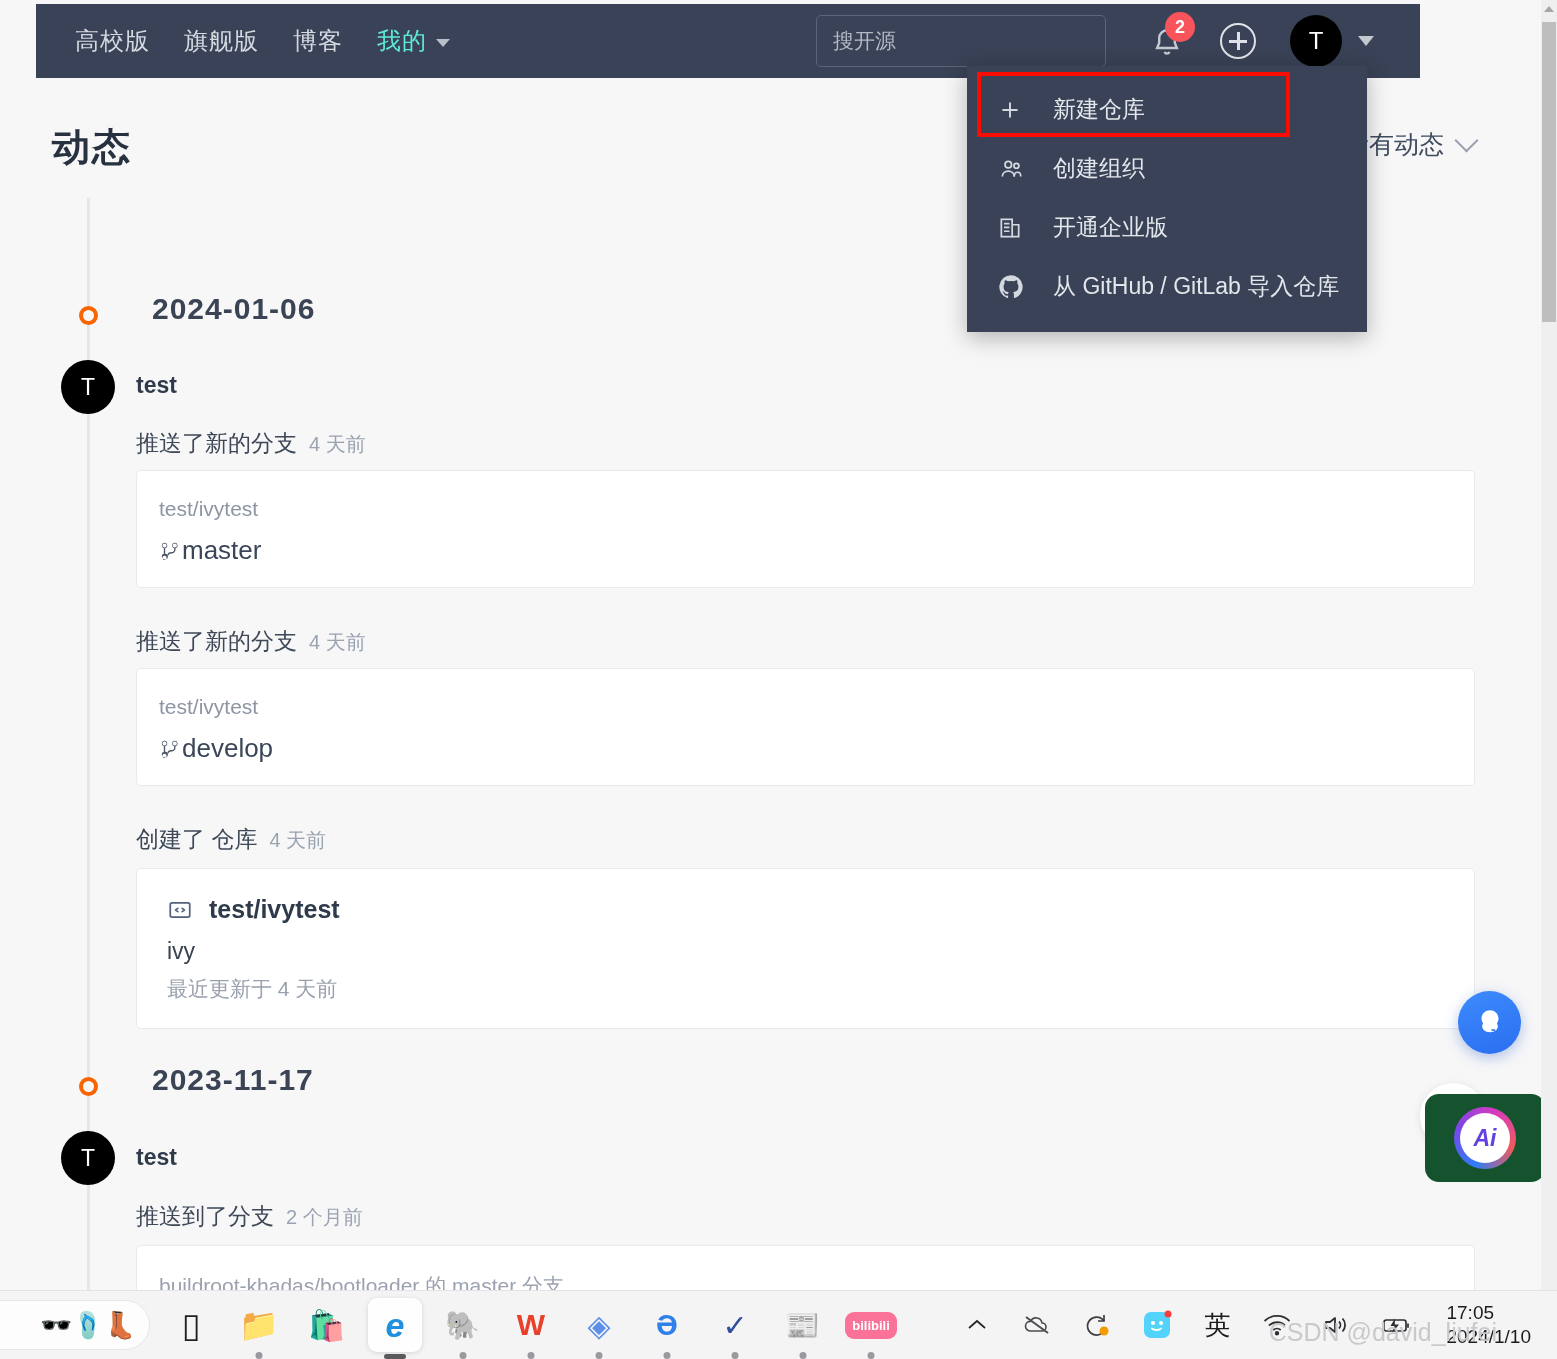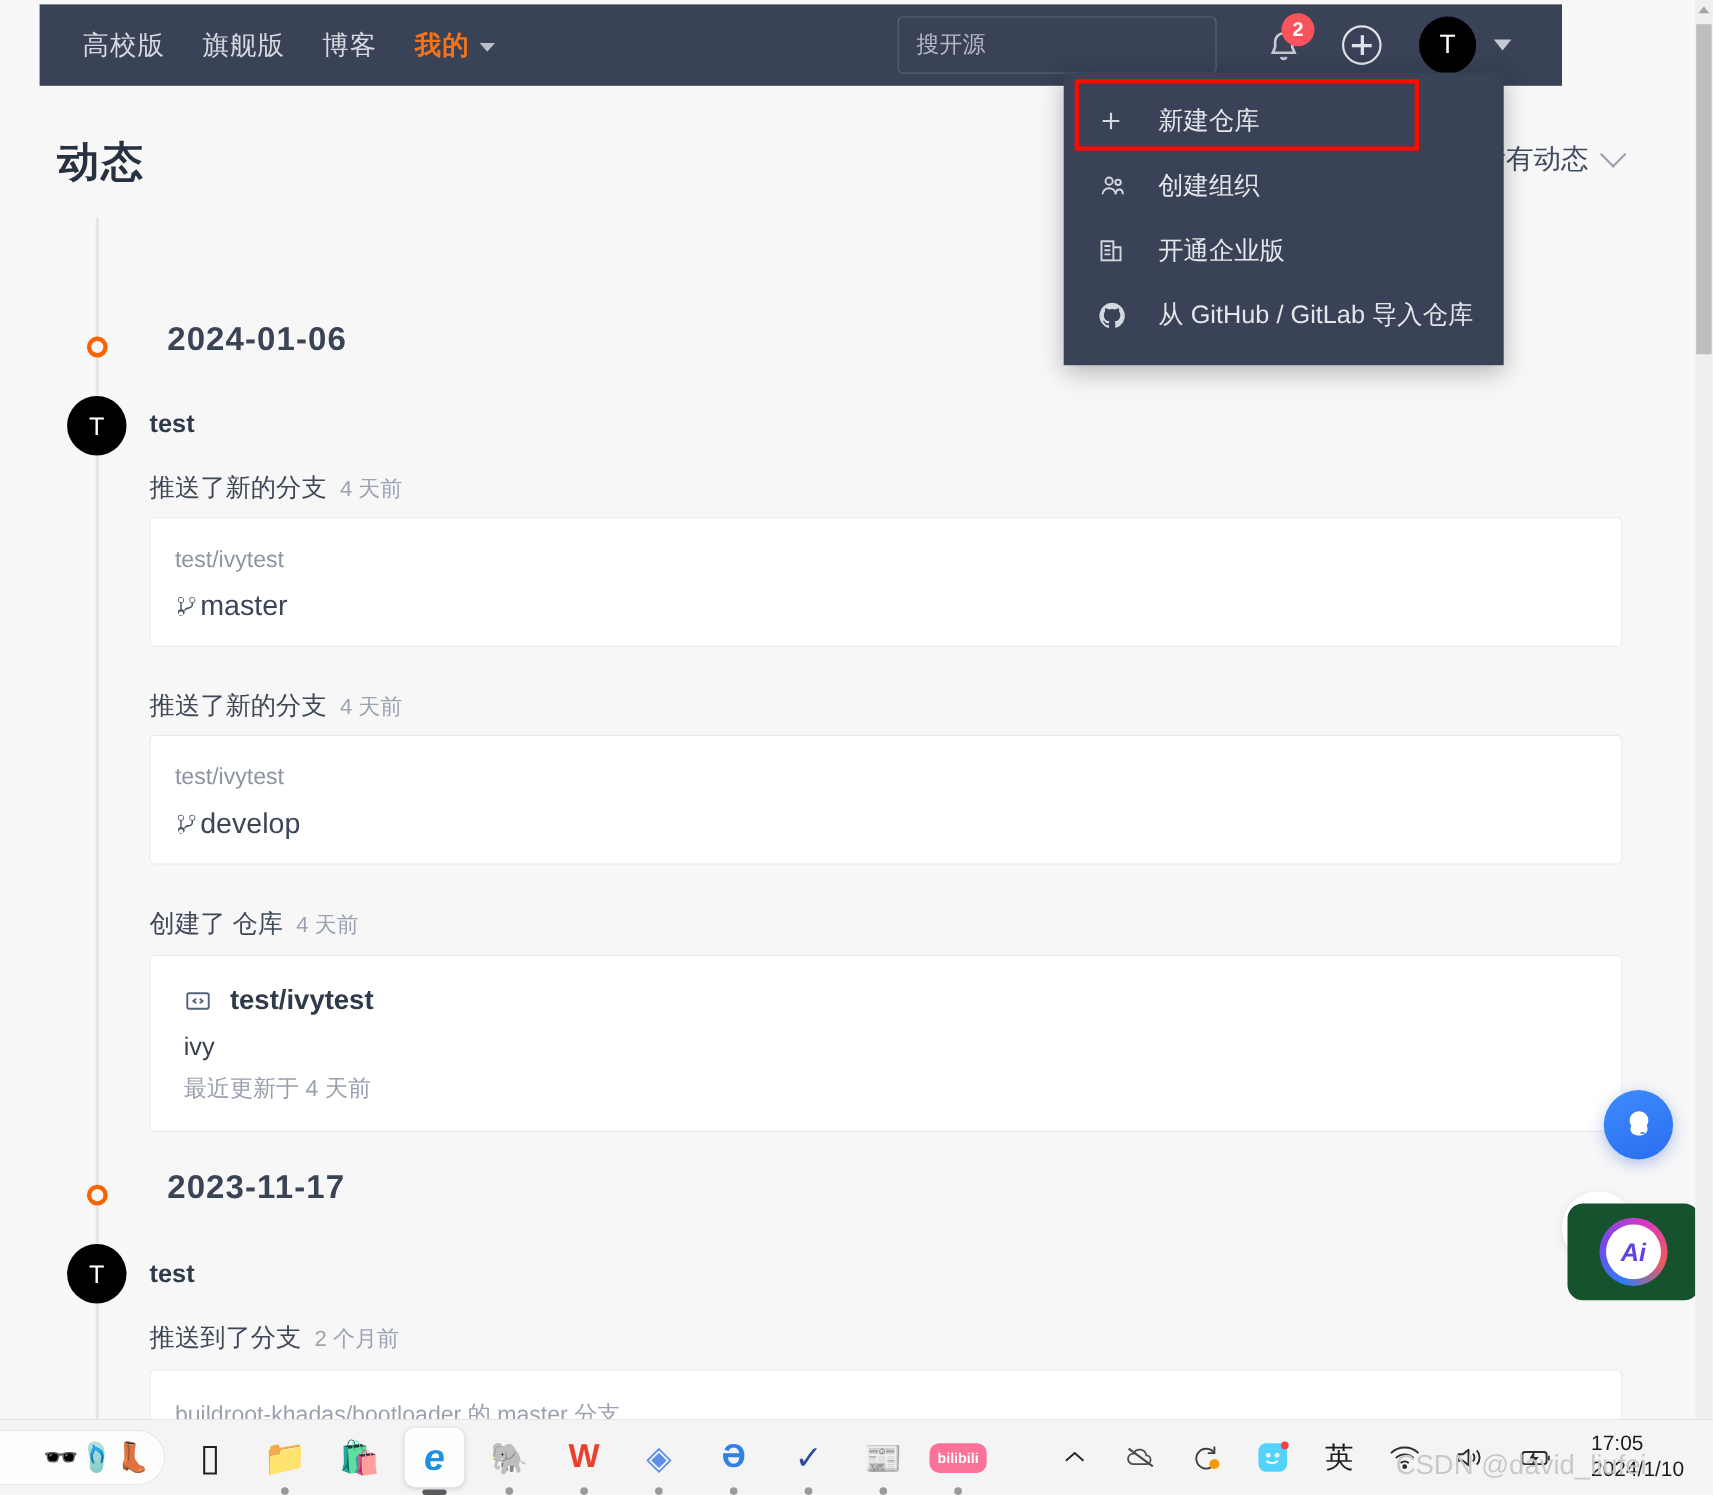--- a/index.html
+++ b/index.html
@@ -27,21 +27,21 @@
     background-color: #394256;
     display: flex; align-items: center;
     z-index: 40;
     margin-left: 36px;
   }
   .nav-links { display: flex; align-items: center; padding-left: 22px; gap: 0px; }
   .nav-link {
     color: #d5d9e0; font-size: 24px; letter-spacing: 1px;
     padding: 0 17px; cursor: pointer; white-space: nowrap;
   }
-  .nav-link.active { color: #f97316; font-weight: 700; }
+  .nav-link.active { color: #5eead4; font-weight: 400; }
   .caret-down {
     display: inline-block; margin-left: 9px;
     width: 0; height: 0;
     border-left: 7px solid transparent;
     border-right: 7px solid transparent;
     border-top: 8px solid #b9bfca;
     vertical-align: middle;
   }
 
   .nav-right {

